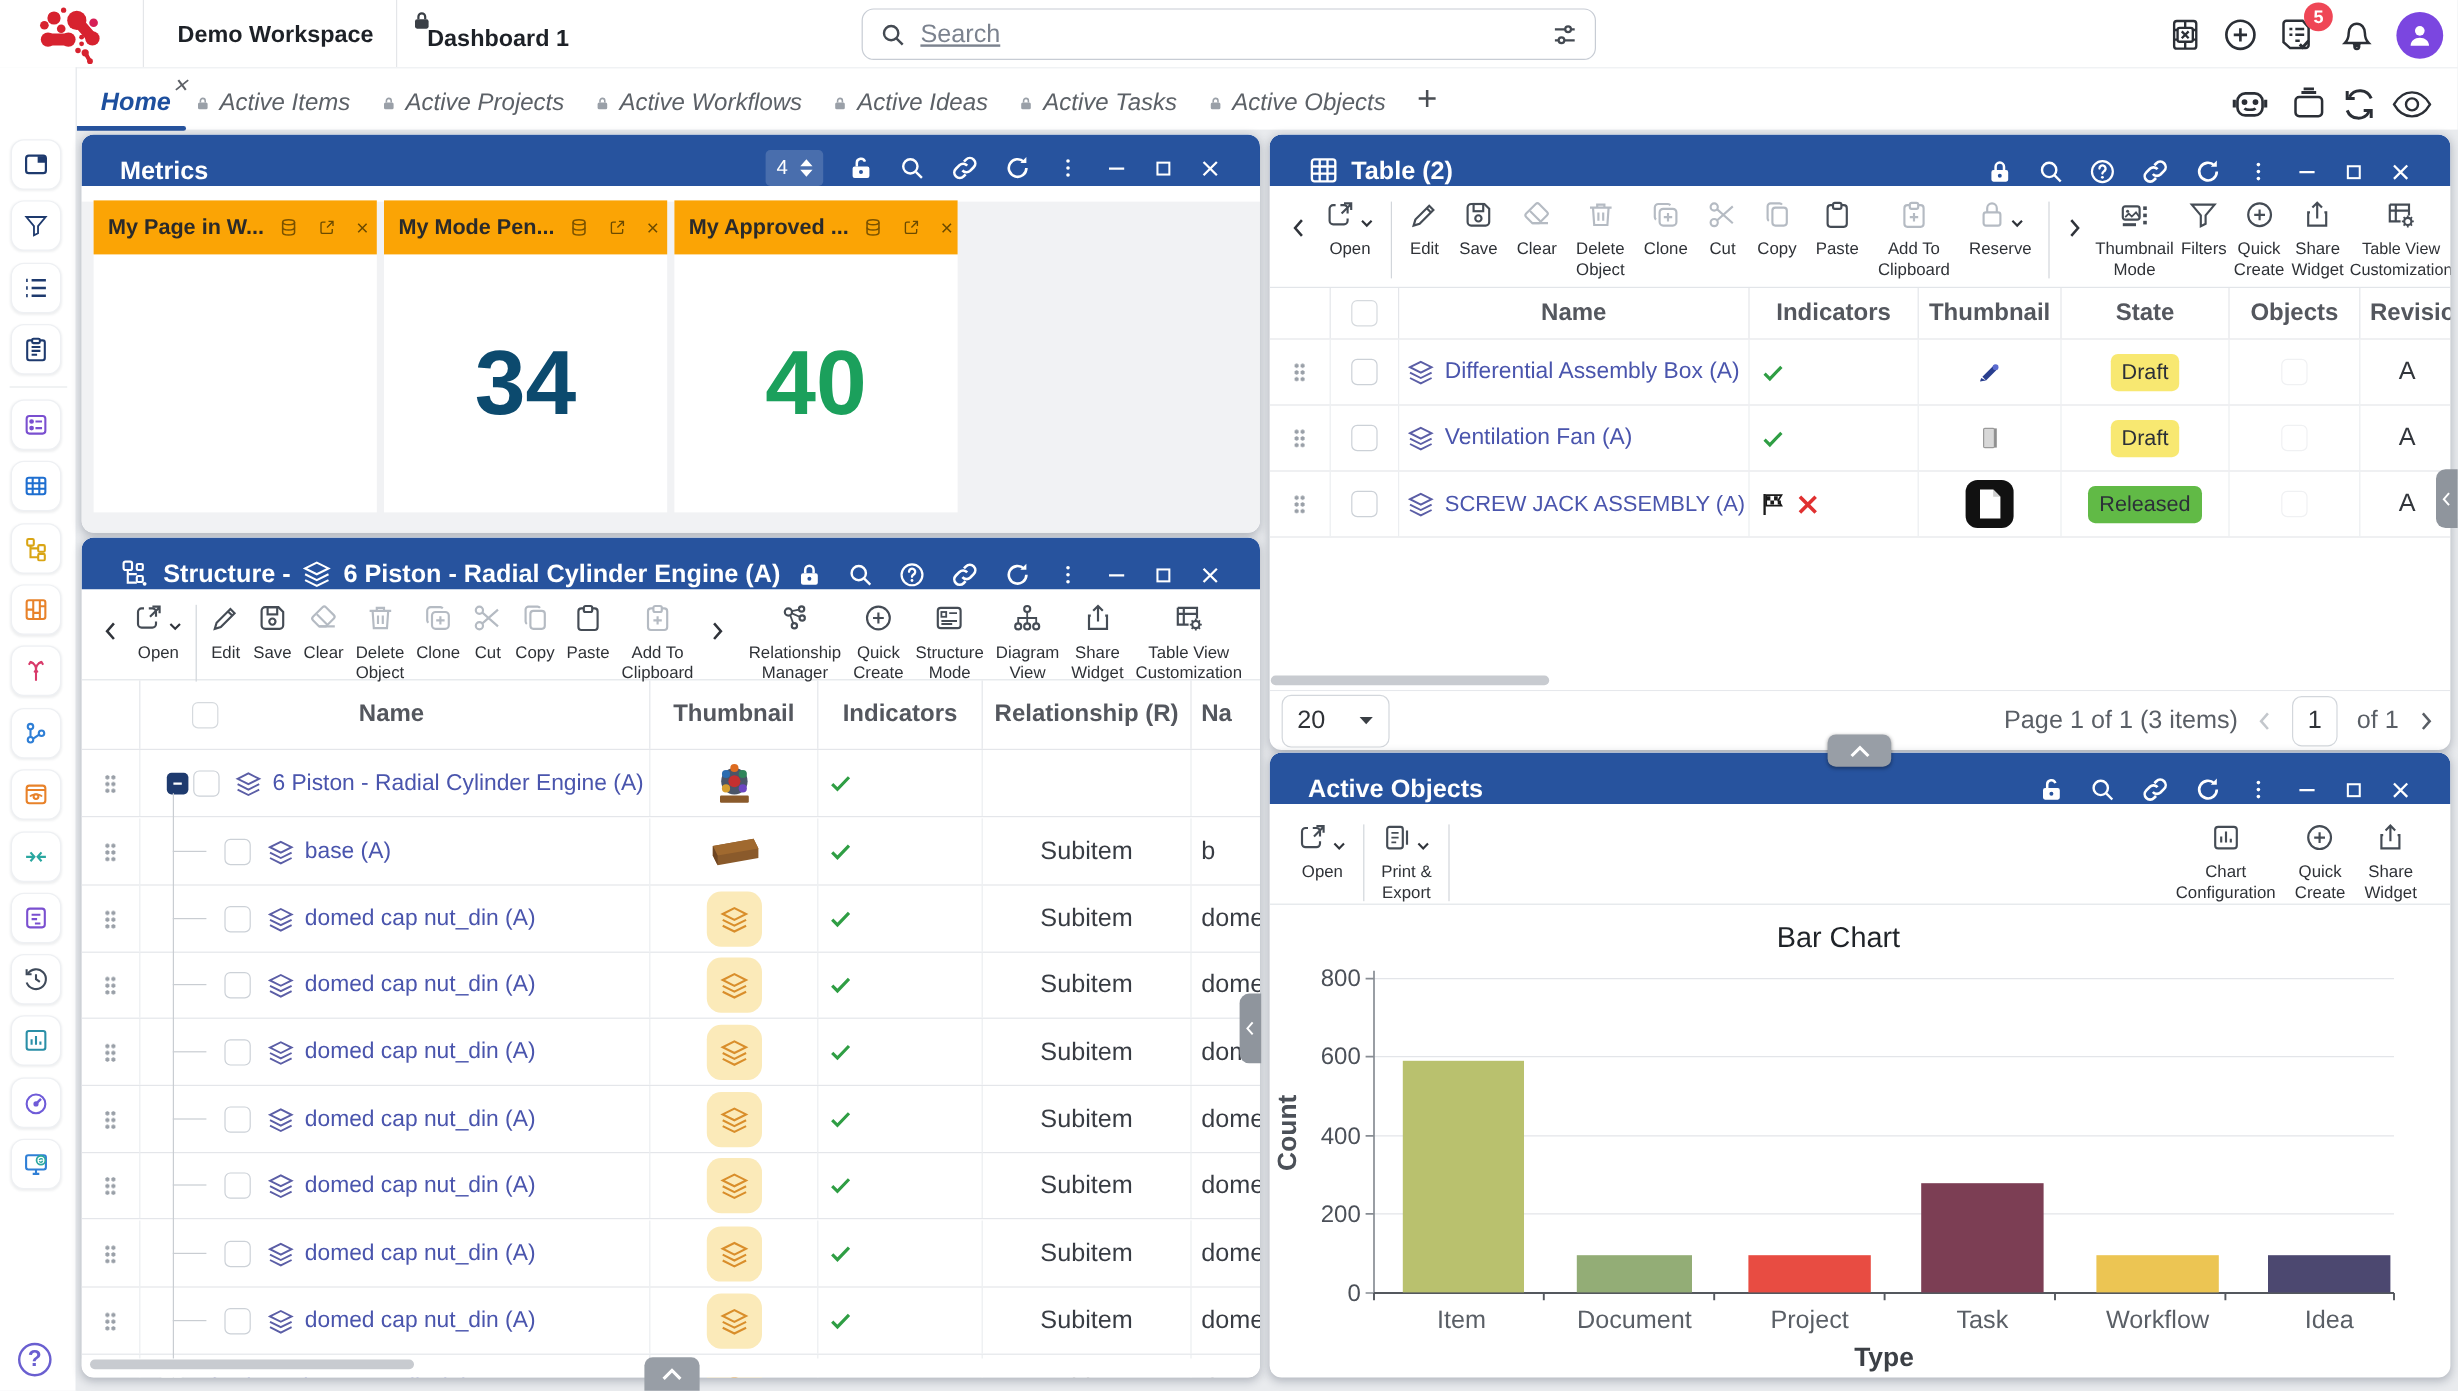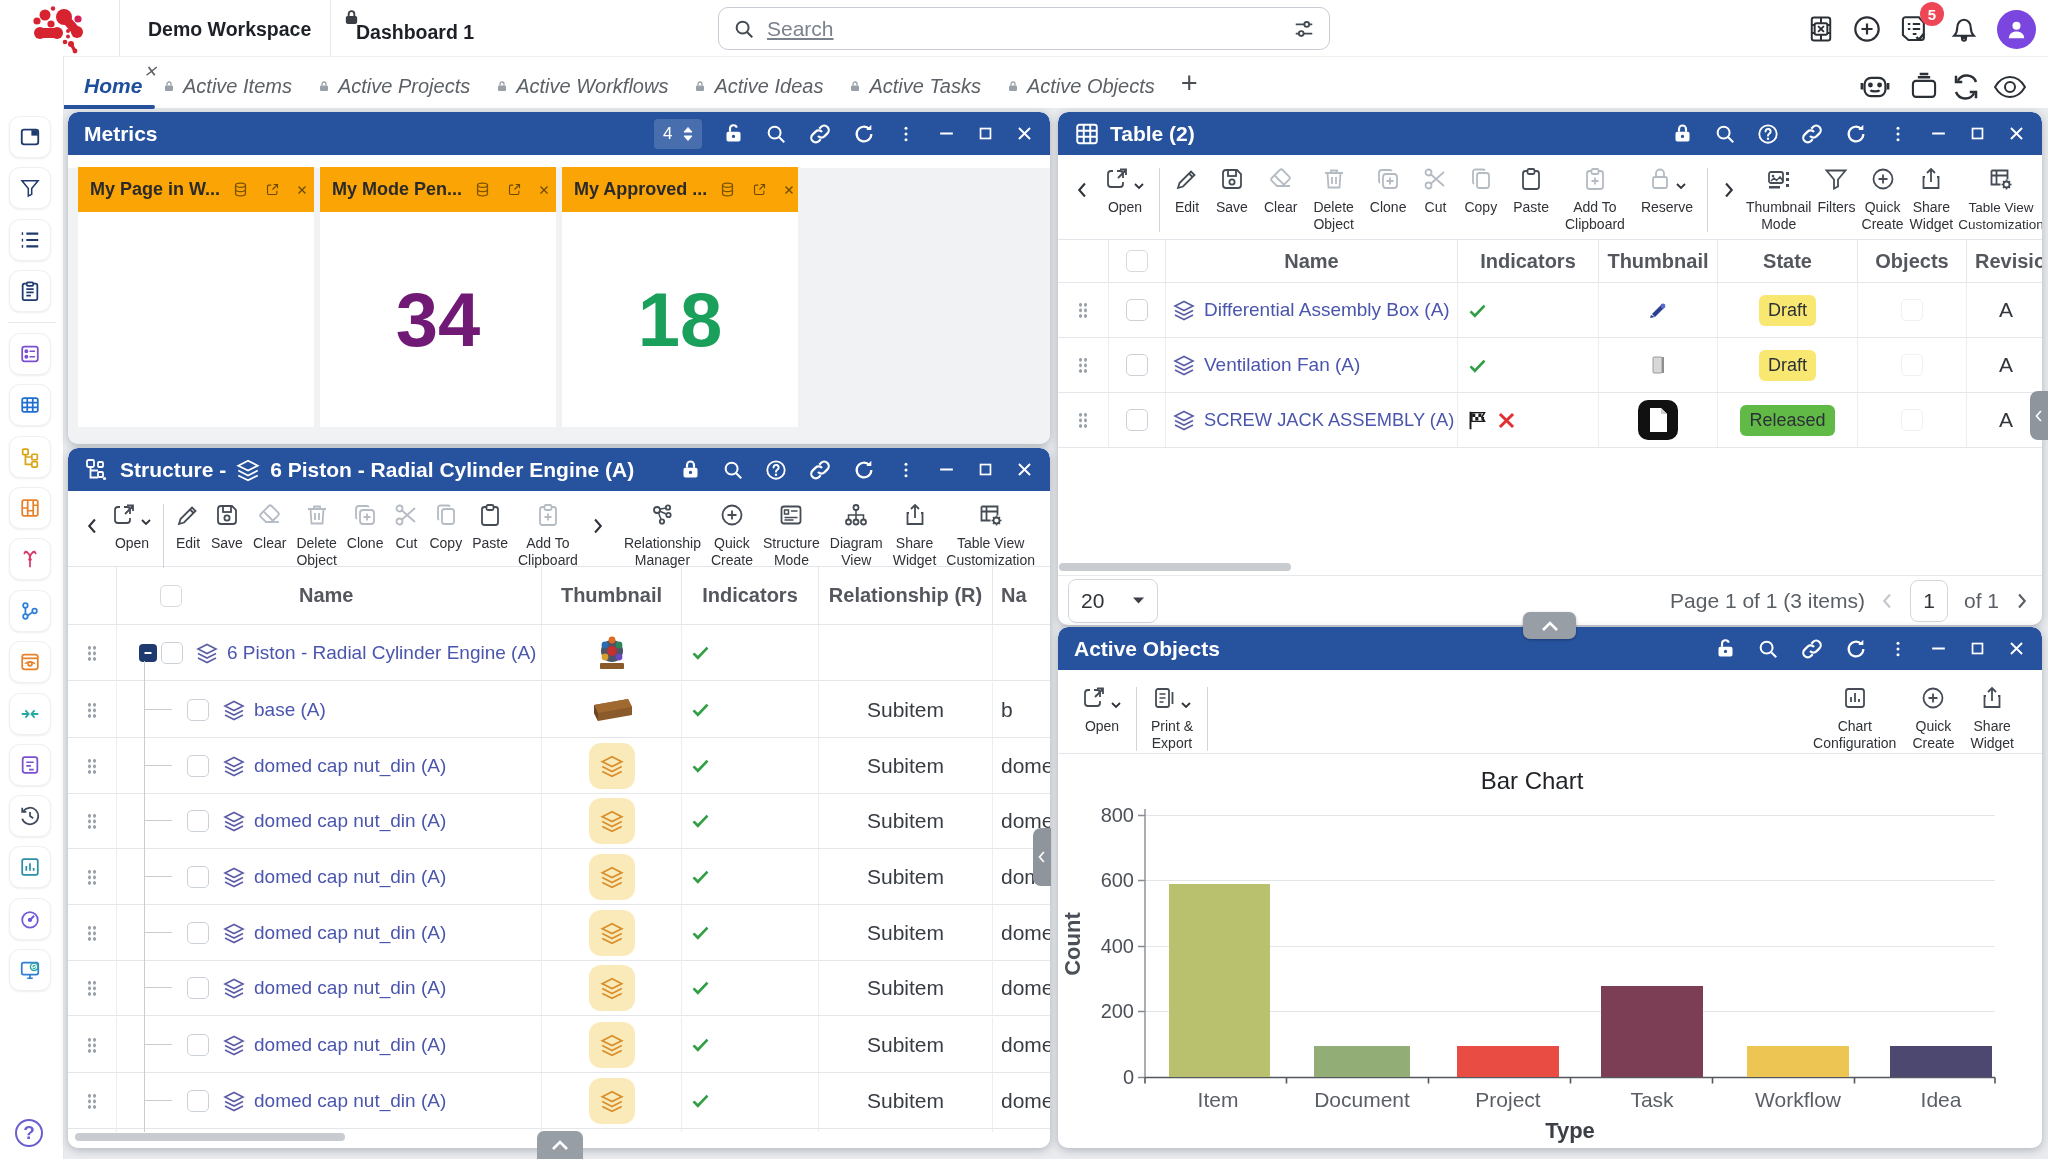--- a/index.html
+++ b/index.html
@@ -19,21 +19,21 @@
 #tab-home { position:relative; margin-right:8px; width:95px; }
 #tab-home .hm { color:#1d4f9e; font-weight:700; font-size:21px; padding-left:24px; }
 #tab-home .x { position:absolute; right:-2px; top:-12px; color:#5d6066; font-size:16px; }
 #tab-underline { position:absolute; left:60px; top:48px; width:95px; height:4px; background:#27539e; border-radius:2px; }
 
 #sidebar { position:absolute; left:0; top:56px; width:64px; height:1103px; background:#fff; border-right:1px solid #e3e6ea; }
 .sbtn { position:absolute; left:9px; width:42px; height:42px; background:#fff; border:1px solid #eef0f3; border-radius:11px; box-shadow:0 1px 2px rgba(40,50,70,.08); display:flex; align-items:center; justify-content:center; }
 #sb-div { position:absolute; left:8px; width:48px; height:1px; background:#e7e9ec; }
 
 .win { position:absolute; background:#fff; border-radius:10px; box-shadow:0 2px 8px rgba(30,40,60,.28); overflow:hidden; }
-.tbar { height:43px; background:#27539e; border-radius:10px 10px 0 0; display:flex; align-items:center; padding:0 16px; color:#fff; }
+.tbar { height:43px; background:#27539e; border-radius:10px 10px 0 0; display:flex; align-items:flex-end; padding:0 32px; color:#fff; }
 .tbar .ttl { font-size:21px; font-weight:700; margin-left:10px; }
 .tbar .ttl0 { font-size:21px; font-weight:700; }
 .wctrl { margin-left:auto; display:flex; align-items:center; gap:21px; }
 .wctrl svg { stroke:#fff; }
 
 .toolbar { display:flex; align-items:flex-start; padding:11px 6px 0 10px; position:relative; }
 .titem { display:flex; flex-direction:column; align-items:center; gap:7px; padding:0 8px; font-size:14px; color:#2f3237; text-align:center; line-height:17px; white-space:pre-line; }
 .titem svg { color:#454c55; fill:none; }
 .titem.dis svg { color:#b5bbc3; }
 .titem.dis { color:#2f3237; }
@@ -555,38 +555,38 @@
                 <use href="#ic-db"></use>
               </svg>
               <svg width="15" height="15" viewBox="0 0 24 24" style="color:#6b4a00">
                 <use href="#ic-ext"></use>
               </svg>
               <svg width="12" height="12" viewBox="0 0 24 24" style="color:#6b4a00">
                 <path d="M5 5l14 14M19 5L5 19" stroke="currentColor" stroke-width="2.6"></path>
               </svg>
             </span>
           </div>
-          <div class="mnum" style="color:#701a75">34</div>
+          <div class="mnum" style="color:#0c4a6e">34</div>
         </div>
       <div class="mcard">
           <div class="mhead">
             <span>My Approved ...</span>
             <span class="micons">
               <svg width="17" height="17" viewBox="0 0 24 24" style="color:#7a5200">
                 <use href="#ic-db"></use>
               </svg>
               <svg width="15" height="15" viewBox="0 0 24 24" style="color:#6b4a00">
                 <use href="#ic-ext"></use>
               </svg>
               <svg width="12" height="12" viewBox="0 0 24 24" style="color:#6b4a00">
                 <path d="M5 5l14 14M19 5L5 19" stroke="currentColor" stroke-width="2.6"></path>
               </svg>
             </span>
           </div>
-          <div class="mnum" style="color:#1ba05c">18</div>
+          <div class="mnum" style="color:#1ba05c">40</div>
         </div>
     </div>
   </div>
 </div>
 
 <div class="win" id="w-table" style="left:1058px;top:112px;width:984px;height:513px">
   <div class="tbar">
     <svg width="26" height="26" viewBox="0 0 24 24" stroke="#fff" stroke-width="1.8" fill="none">
         <rect x="3" y="3.5" width="18" height="17" rx="2"></rect>
         <path d="M3 9h18M3 14.5h18M9 3.5v17M15 3.5v17"></path>

